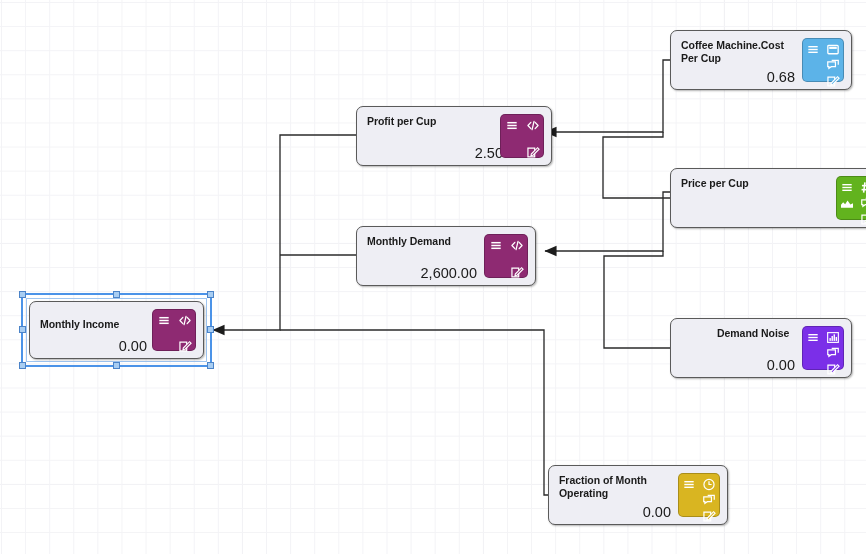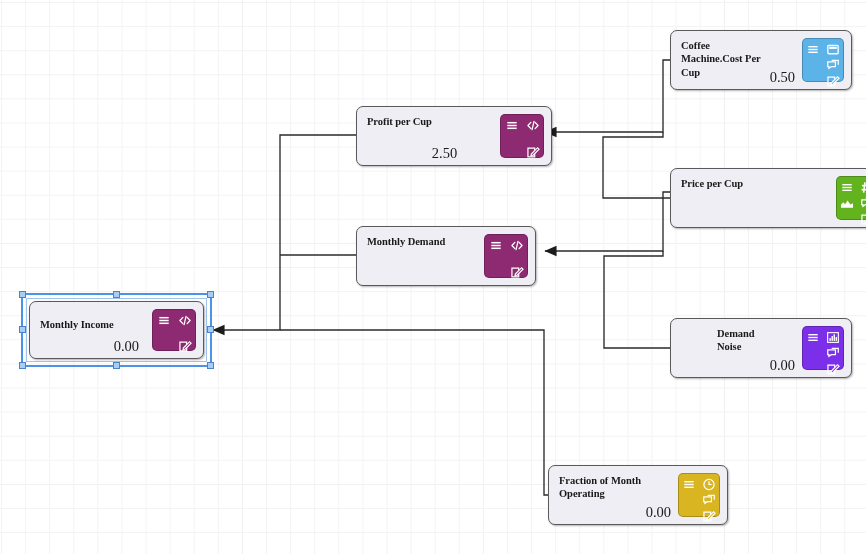--- a/index.html
+++ b/index.html
@@ -38,21 +38,21 @@
     border-radius: 7px;
     box-shadow: 1px 1px 2px rgba(0,0,0,0.30);
     display: flex;
     overflow: visible;
   }
   .node-body {
     flex: 1 1 auto;
     position: relative;
     padding: 8px 8px 4px 10px;
     display: flex;
-    font-family: Liberation Serif, serif;
+    flex-direction: column;
   }
   .node-title {
     font-size: 10.5px;
     font-weight: bold;
     color: #1a1a1a;
     line-height: 1.28;
     letter-spacing: -0.05px;
   }
   .node-value {
     margin-top: auto;
@@ -124,21 +124,21 @@
 
       <path d="M 356 255 L 280 255"></path>
 
       <path d="M 552 495 L 544 495 L 544 330 L 280 330"></path>
     </g>
   </svg>
 
   <div class="node" style="left:670px; top:30px; width:182px; height:60px;">
     <div class="node-body">
       <div class="node-title" style="max-width:118px;">Coffee Machine.Cost Per Cup</div>
-      <div class="node-value" style="padding-right:48px;">0.50</div>
+      <div class="node-value" style="padding-right:48px;">0.68</div>
     </div>
     <div class="badge" style="background:#5cb3e8;">
       <span class="ic">
           <svg viewBox="0 0 16 16">
             <g stroke="#fff" stroke-width="1.5">
               <line x1="3" y1="5" x2="13" y2="5"></line>
               <line x1="3" y1="8" x2="13" y2="8"></line>
               <line x1="3" y1="11" x2="13" y2="11"></line>
             </g>
           </svg>
@@ -278,20 +278,21 @@
             <path d="M2.6 3.3h7.2v9.4H2.6z" fill="none" stroke="#fff" stroke-width="1.3"></path>
             <path d="M6.2 9.6 12.9 2.9l1.6 1.6L7.8 11.2l-2 .5z" fill="#8e2a72" stroke="#fff" stroke-width="1.2"></path>
           </svg>
         </span>
     </div>
   </div>
 
   <div class="node" style="left:356px; top:226px; width:180px; height:60px;">
     <div class="node-body">
       <div class="node-title" style="max-width:120px;">Monthly Demand</div>
+      <div class="node-value" style="padding-right:50px;">2,600.00</div>
     </div>
     <div class="badge" style="background:#8e2a72; width:44px;">
       <span class="ic">
           <svg viewBox="0 0 16 16">
             <g stroke="#fff" stroke-width="1.6">
               <line x1="3" y1="5" x2="13" y2="5"></line>
               <line x1="3" y1="8" x2="13" y2="8"></line>
               <line x1="3" y1="11" x2="13" y2="11"></line>
             </g>
           </svg>

